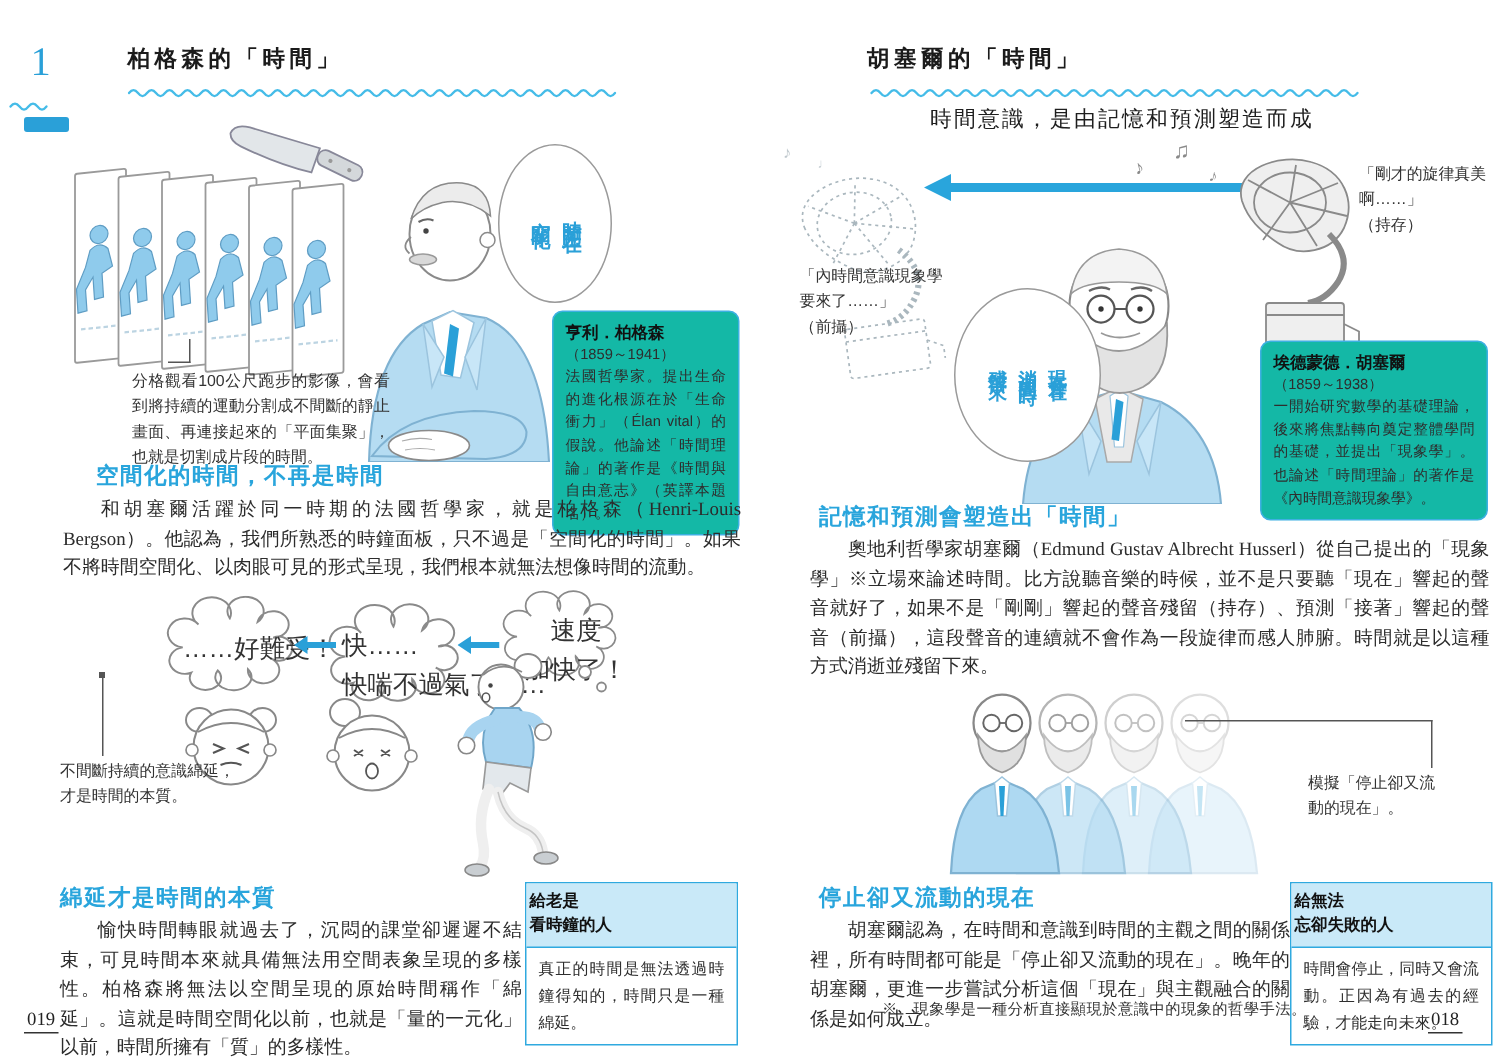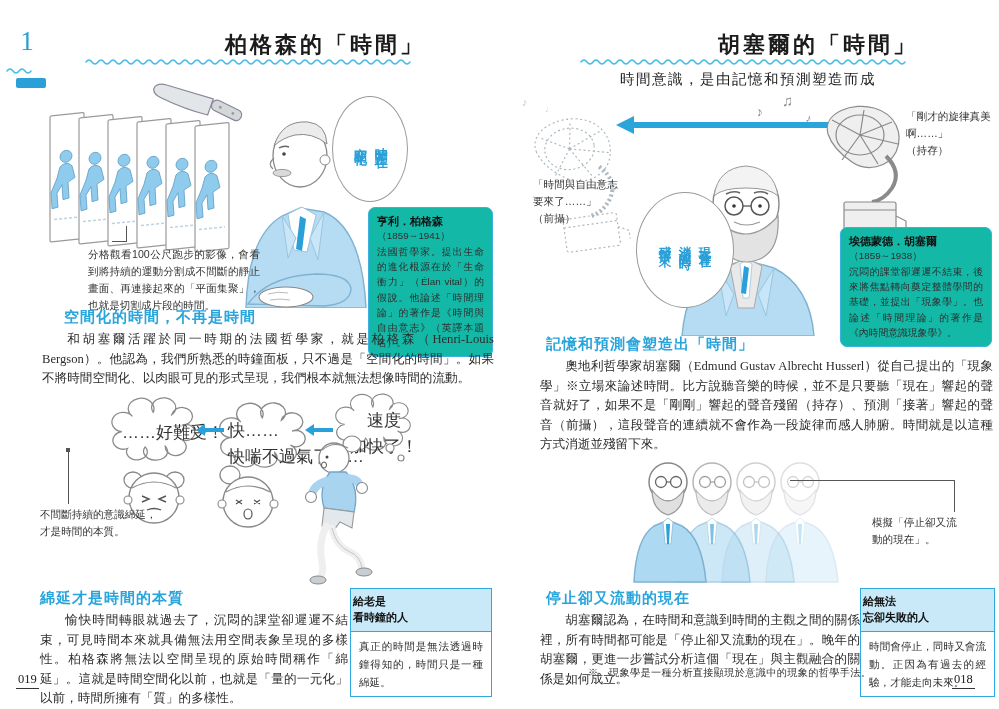--- a/index.html
+++ b/index.html
@@ -1,19 +1,19 @@
 <!DOCTYPE html>
 <html><head>
 <meta charset="utf-8">
 <style>
   html,body{margin:0;padding:0;background:#fff}
   .spread{position:relative;width:999px;height:709px;background:#fff;overflow:hidden;
           font-family:"Liberation Sans",sans-serif;color:#2e2e2e}
   .abs{position:absolute}
-  .page-title{font-size:22px;font-weight:bold;letter-spacing:3px;color:#1b1b1b;margin:0;text-align:right}
+  .page-title{font-size:15px;font-weight:bold;letter-spacing:3px;color:#1b1b1b;margin:0;text-align:left}
   .subtitle{font-family:"Liberation Serif",serif;font-size:14.5px;letter-spacing:1.5px;text-align:center;color:#1e1e1e}
   .wave path{fill:none;stroke:#45bce8;stroke-width:1.5;stroke-linecap:round}
   .sec-head{color:#29a5dc;font-size:15px;font-weight:bold;letter-spacing:1px;margin:0}
   .body-text{font-family:"Liberation Serif",serif;font-size:12.6px;line-height:19.6px;text-indent:2em;
              text-align:justify;margin:0;color:#2c2c2c;overflow-wrap:anywhere}
   .caption{font-size:10.6px;line-height:1.62;color:#333;white-space:pre-line;text-align:justify}
   .note{font-size:10.6px;line-height:1.62;color:#333;white-space:pre-line}
   .v-bubble{border:1.4px solid #9a9a9a;border-radius:50%;background:#fff;display:flex;align-items:center;justify-content:center}
   .v-bubble span{writing-mode:vertical-rl;font-weight:bold;color:#2aa0d8;letter-spacing:3px;line-height:1.6;white-space:pre-wrap;font-size:13px}
   .profile-box{border:1.5px solid #3db0e2;border-radius:7px;background:#14b8a6;padding:6px 8px;box-sizing:border-box}
@@ -266,21 +266,21 @@
   <span class="musical-note" style="left:782px;top:92px;font-size:15px">♫</span>
   <span class="musical-note" style="left:806px;top:112px;font-size:11px;transform:rotate(12deg)">♪</span>
 
   <svg class="abs" style="left:812px;top:100px" width="100" height="145" viewBox="0 0 100 145">
     <use href="#gramo" fill="#efefef" stroke="#8a8a8a" stroke-width="1.2"></use>
   </svg>
 
   <div class="note abs" style="left:906px;top:108px;width:88px">「剛才的旋律真美
 啊……」
 （持存）</div>
-  <div class="note abs" style="left:533px;top:176px;width:120px">「時間與自由意志
+  <div class="note abs" style="left:533px;top:176px;width:120px">「內時間意識現象學
 要來了……」
 （前攝）</div>
 
   <svg class="abs" style="left:642px;top:148px" width="200" height="188">
     <path d="M40 188 Q44 136 76 120 L104 112 132 120 Q168 138 172 188 Z" fill="#b5dcf2" stroke="#7fb2d2" stroke-width="1.4"></path>
     <path d="M88 118 L104 110 120 118 112 160 96 160 Z" fill="#e9e9e9" stroke="#a9a9a9" stroke-width="1"></path>
     <path d="M98 116 L104 112 110 116 107 150 101 150 Z" fill="#fff" stroke="#9bc4de" stroke-width=".8"></path>
     <path d="M102 118 l5 2 -3 26 -5 -1 z" fill="#2aa0d8"></path>
     <path d="M76 120 L92 146 84 168 Z" fill="#c8e6f7" stroke="#9bc4de" stroke-width="1"></path>
     <path d="M132 120 L116 146 124 168 Z" fill="#c8e6f7" stroke="#9bc4de" stroke-width="1"></path>
@@ -298,21 +298,21 @@
 
   <div class="v-bubble abs" style="left:636px;top:192px;width:96px;height:114px">
     <span style="font-size:12.5px">現在會在
 消逝的同時
 殘留下來。</span>
   </div>
 
   <div class="profile-box abs" style="left:840px;top:227px;width:152px">
     <div class="profile-name">埃德蒙德．胡塞爾</div>
     <div class="profile-years">（1859～1938）</div>
-    <div class="profile-bio">沉悶的課堂卻遲遲不結束，後來將焦點轉向奠定整體學問的基礎，並提出「現象學」。也論述「時間理論」的著作是《內時間意識現象學》。</div>
+    <div class="profile-bio">一開始研究數學的基礎理論，後來將焦點轉向奠定整體學問的基礎，並提出「現象學」。也論述「時間理論」的著作是《內時間意識現象學》。</div>
   </div>
 
   <h2 class="sec-head abs" style="left:546px;top:335px">記憶和預測會塑造出「時間」</h2>
   <p class="body-text abs" style="left:540px;top:357px;width:453px">奧地利哲學家胡塞爾（Edmund Gustav Albrecht Husserl）從自己提出的「現象學」※立場來論述時間。比方說聽音樂的時候，並不是只要聽「現在」響起的聲音就好了，如果不是「剛剛」響起的聲音殘留（持存）、預測「接著」響起的聲音（前攝），這段聲音的連續就不會作為一段旋律而感人肺腑。時間就是以這種方式消逝並殘留下來。</p>
 
   <svg class="abs" style="left:630px;top:452px" width="240" height="134">
     <use href="#bust" x="132" y="0" opacity="0.27"></use>
     <use href="#bust" x="88" y="0" opacity="0.4"></use>
     <use href="#bust" x="44" y="0" opacity="0.62"></use>
     <use href="#bust" x="0" y="0"></use>

